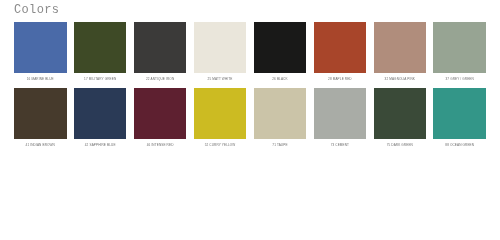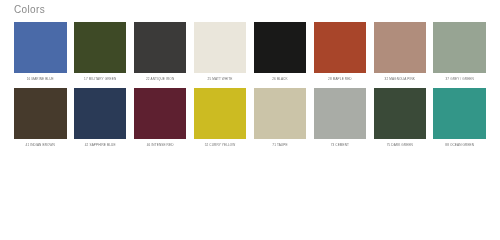--- a/index.html
+++ b/index.html
@@ -17,25 +17,26 @@
     position: relative;
     width: 500px;
     height: 171px;
     box-sizing: border-box;
     padding: 0;
   }
   .section-title {
     position: absolute;
     left: 14px;
     top: 5px;
-    font-size: 10px;
+    font-size: 12px;
     letter-spacing: 0.35px;
     color: #8a8a8a;
     font-weight: 400;
     line-height: 10px;
+    font-family: Liberation Mono, monospace;
   }
   .swatch-grid {
     position: absolute;
     left: 14px;
     top: 22px;
     width: 472px;
     display: grid;
     grid-template-columns: repeat(8, 1fr);
     column-gap: 7.4px;
     row-gap: 6px;

